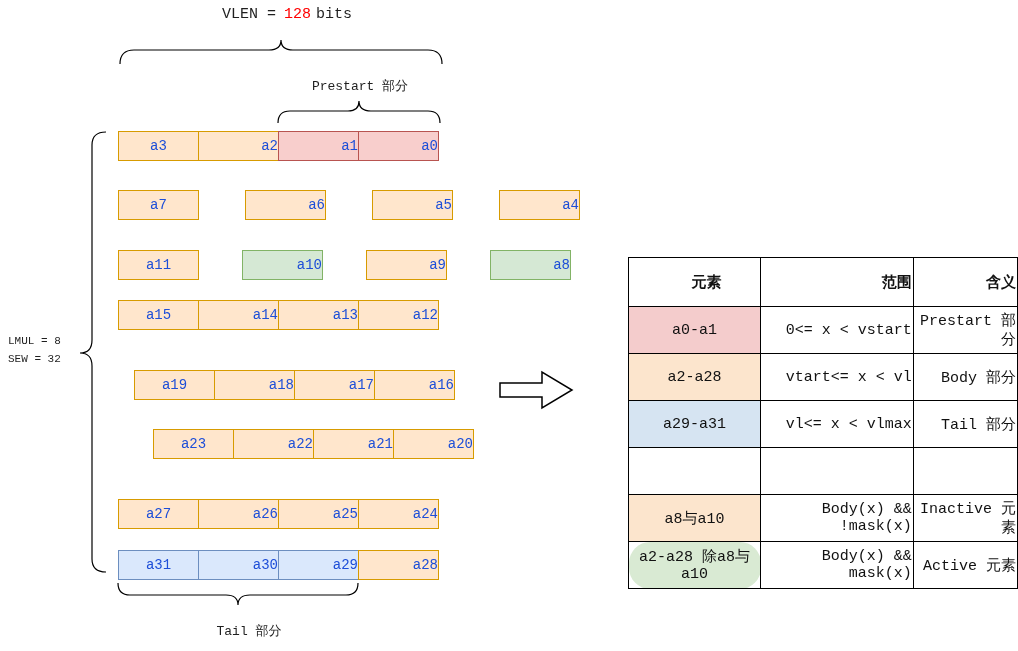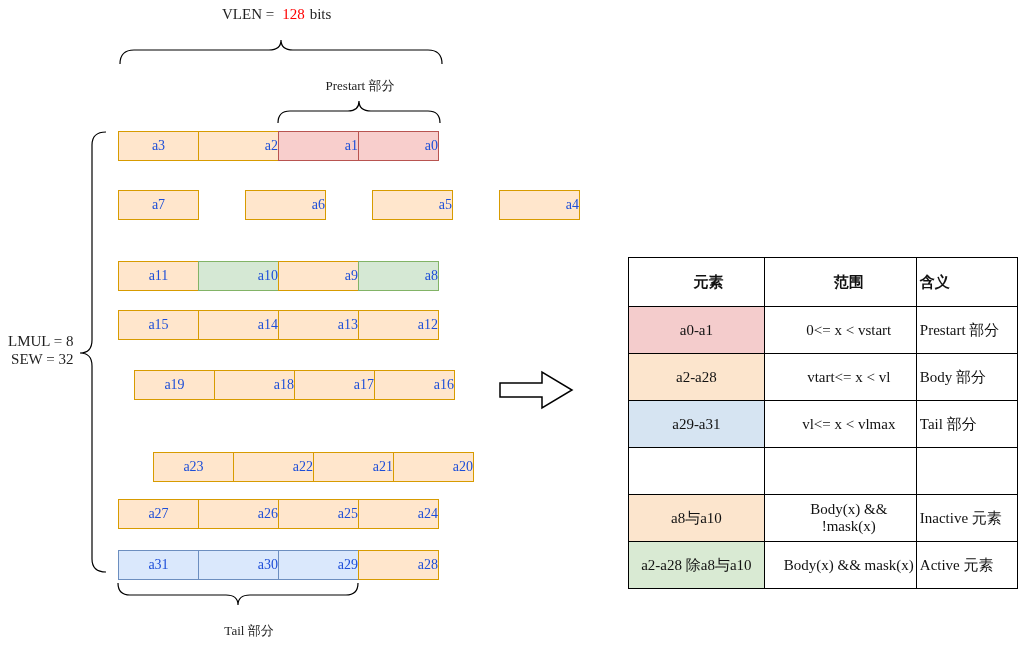--- a/index.html
+++ b/index.html
@@ -1,28 +1,28 @@
 <!DOCTYPE html>
 <html style="--highlight: #FF0000; --orange-fill: #FFE6CC; --orange-stroke: #D79B00; --red-fill: #F8CECC; --red-stroke: #B85450; --green-fill: #D5E8D4; --green-stroke: #82B366; --blue-fill: #DAE8FC; --blue-stroke: #6C8EBF; --table-pink: #F4CCCC; --table-orange: #FCE5CD; --table-blue: #D6E4F2; --table-green: #D9EAD3;"><head>
 <meta charset="utf-8">
 <style>
   html,body{margin:0;padding:0;background:#fff;}
   .canvas{
     position:relative;width:1018px;height:651px;background:#fff;
-    font-family:Liberation Serif, serif;color:#1f1f1f;overflow:hidden;
+    font-family:Liberation Mono, monospace;color:#1f1f1f;overflow:hidden;
   }
   .overlay{position:absolute;left:0;top:0;pointer-events:none;}
 
   
   .title{position:absolute;left:222px;top:6px;font-size:15px;white-space:nowrap;}
   .title .v{color:var(--highlight,#ff0000);margin:0 5px 0 8px;}
 
   
   .lbl{position:absolute;font-size:13px;text-align:center;white-space:nowrap;}
-  .lmul{position:absolute;left:8px;top:332px;font-size:15px;line-height:18px;text-align:right;}
+  .lmul{position:absolute;left:8px;top:332px;font-size:11px;line-height:18px;text-align:right;}
 
   
   .reg-row{position:absolute;left:118px;display:flex;height:30px;}
   .cell{
     box-sizing:border-box;width:81px;height:30px;line-height:28px;
     text-align:center;font-size:14px;color:#1d4ed8;
     border:1px solid #999;background:#fff;
   }
   .cell + .cell{margin-left:-1px;text-align:right;}
   .cell[data-type="orange"]{background:var(--orange-fill,#FFE6CC);border-color:var(--orange-stroke,#D79B00);}
@@ -34,26 +34,26 @@
   table.legend{
     position:absolute;left:628px;top:257px;border-collapse:collapse;
     table-layout:fixed;font-size:15px;color:#111;
   }
   table.legend th,table.legend td{
     border:1px solid #000;overflow:hidden;vertical-align:middle;
   }
   table.legend th{height:46px;font-weight:bold;text-align:center;font-size:15px;padding-left:25px;}
   table.legend td{height:44px;}
   table.legend .c0{width:128px;text-align:center;}
-  table.legend .c1{width:148px;text-align:center;padding-left:18px;}
-  table.legend .c2{width:106px;text-align:left;padding-left:3px;}
+  table.legend .c1{width:148px;text-align:right;padding-left:18px;}
+  table.legend .c2{width:106px;text-align:right;padding-left:3px;}
   td[data-type="pink"]{background:var(--table-pink,#F4CCCC);}
   td[data-type="orange"]{background:var(--table-orange,#FCE5CD);}
   td[data-type="blue"]{background:var(--table-blue,#D6E4F2);}
-  td[data-type="green"]{background:var(--table-green,#D9EAD3);}
+  td[data-type="green"]{background:var(--table-green,#D9EAD3);border-radius:21px;}
   td[data-type="none"]{background:transparent;}
 </style>
 </head>
 <body>
 
 <div class="canvas">
 
   <svg class="overlay" width="1018" height="651" viewBox="0 0 1018 651">
     <path d="M120,64 Q120,50 134,50 L269,50 Q281,50 281,40 Q281,50 293,50 L428,50 Q442,50 442,64" fill="none" stroke="#000" stroke-width="1.2"></path>
     <path d="M278,123 Q278,111 290,111 L348,111 Q359,111 359,101 Q359,111 371,111 L428,111 Q440,111 440,123" fill="none" stroke="#000" stroke-width="1.2"></path>
@@ -79,39 +79,39 @@
     <span class="cell" data-type="orange">a2</span>
     <span class="cell" data-type="red">a1</span>
     <span class="cell" data-type="red">a0</span>
   </div>
   <div class="reg-row" style="top:190px;gap:47px;">
     <span class="cell" data-type="orange">a7</span>
     <span class="cell" data-type="orange">a6</span>
     <span class="cell" data-type="orange">a5</span>
     <span class="cell" data-type="orange">a4</span>
   </div>
-  <div class="reg-row" style="top:261px;">
+  <div class="reg-row" style="top:250px;gap:44px;">
     <span class="cell" data-type="orange">a11</span>
     <span class="cell" data-type="green">a10</span>
     <span class="cell" data-type="orange">a9</span>
     <span class="cell" data-type="green">a8</span>
   </div>
-  <div class="reg-row" style="top:310px;">
+  <div class="reg-row" style="top:300px;">
     <span class="cell" data-type="orange">a15</span>
     <span class="cell" data-type="orange">a14</span>
     <span class="cell" data-type="orange">a13</span>
     <span class="cell" data-type="orange">a12</span>
   </div>
   <div class="reg-row" style="top:370px;padding-left:16px;">
     <span class="cell" data-type="orange">a19</span>
     <span class="cell" data-type="orange">a18</span>
     <span class="cell" data-type="orange">a17</span>
     <span class="cell" data-type="orange">a16</span>
   </div>
-  <div class="reg-row" style="top:452px;padding-left:35px;">
+  <div class="reg-row" style="top:429px;padding-left:35px;">
     <span class="cell" data-type="orange">a23</span>
     <span class="cell" data-type="orange">a22</span>
     <span class="cell" data-type="orange">a21</span>
     <span class="cell" data-type="orange">a20</span>
   </div>
   <div class="reg-row" style="top:499px;">
     <span class="cell" data-type="orange">a27</span>
     <span class="cell" data-type="orange">a26</span>
     <span class="cell" data-type="orange">a25</span>
     <span class="cell" data-type="orange">a24</span>

